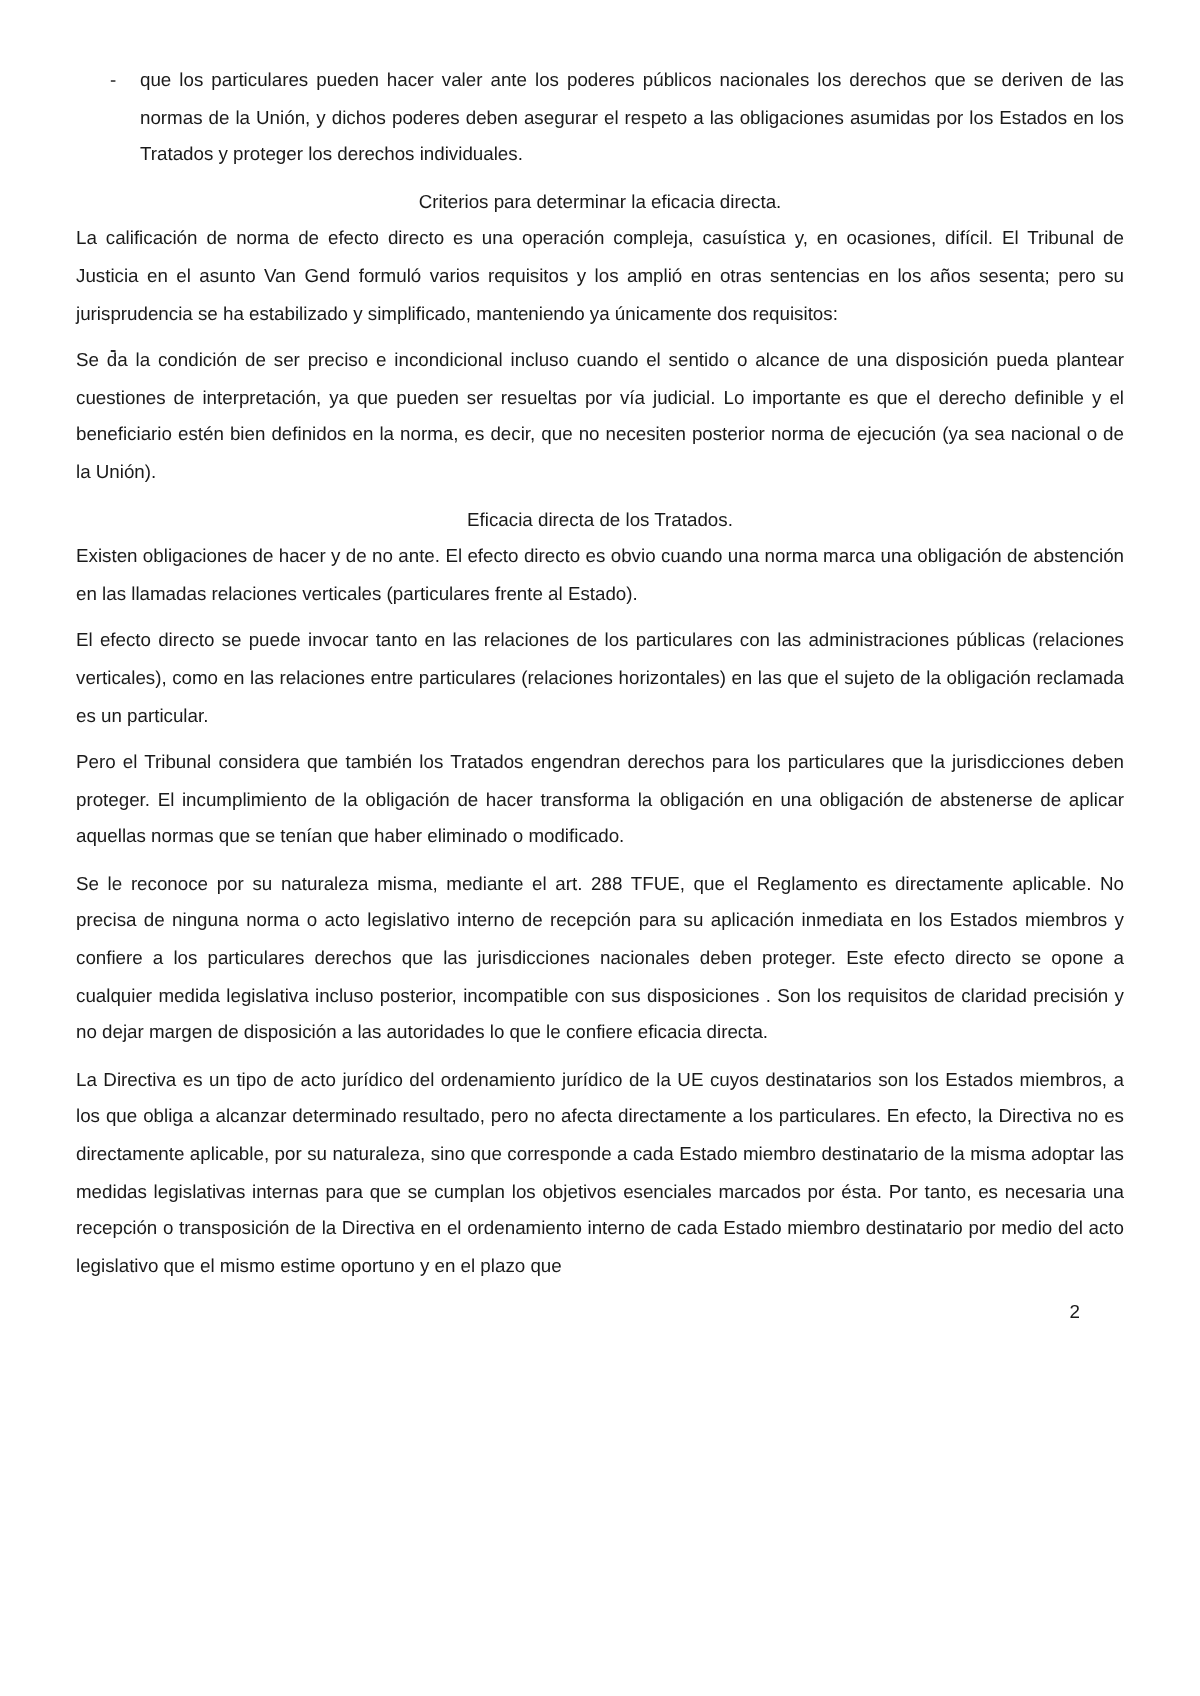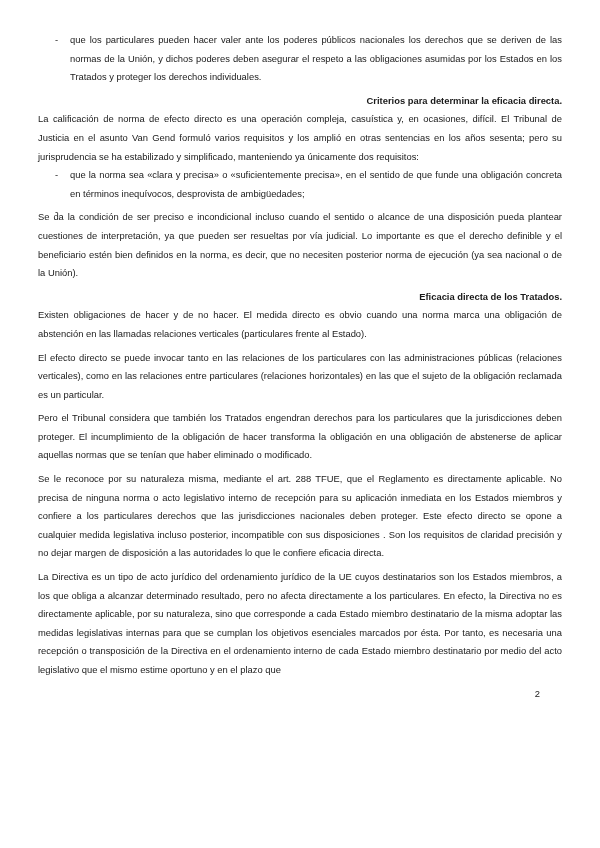--- a/index.html
+++ b/index.html
@@ -18,21 +18,21 @@
     top: 31px;
     width: 524px;
     font-size: 9.4px;
     line-height: 18.6px;
   }
   .blk {
     margin: 0 0 5px 0;
     text-align: justify;
   }
   .blk.tight { margin-bottom: 0; }
-  .heading { text-align: right; font-weight: bold; }
+  .heading { text-align: center; }
   .bullet {
     position: relative;
     padding-left: 32px;
   }
   .bullet .marker {
     position: absolute;
     left: 17px;
     top: 0;
   }
   .footer {
@@ -44,25 +44,25 @@
 </style>
 </head>
 <body>
 
 <div class="page">
   <div class="content">
     <div id="blocks">
         <div class="blk bullet"><span class="marker">-</span><span>que los particulares pueden hacer valer ante los poderes públicos nacionales los derechos que se deriven de las normas de la Unión, y dichos poderes deben asegurar el respeto a las obligaciones asumidas por los Estados en los Tratados y proteger los derechos individuales.</span></div>
         <p class="blk heading tight">Criterios para determinar la eficacia directa.</p>
         <p class="blk paragraph tight">La calificación de norma de efecto directo es una operación compleja, casuística y, en ocasiones, difícil. El Tribunal de Justicia en el asunto Van Gend formuló varios requisitos y los amplió en otras sentencias en los años sesenta; pero su jurisprudencia se ha estabilizado y simplificado, manteniendo ya únicamente dos requisitos:</p>
-        <div class="blk bullet tight"><span class="marker">-</span><span>que la norma sea «clara y precisa» o «suficientemente precisa», en el sentido de que funde una obligación concreta en términos inequívocos, desprovista de ambigüedades;</span></div>
+        <div class="blk bullet tight"><span class="marker">-</span></div>
         <div class="blk bullet"><span class="marker">-</span></div>
         <p class="blk paragraph">Se da la condición de ser preciso e incondicional incluso cuando el sentido o alcance de una disposición pueda plantear cuestiones de interpretación, ya que pueden ser resueltas por vía judicial. Lo importante es que el derecho definible y el beneficiario estén bien definidos en la norma, es decir, que no necesiten posterior norma de ejecución (ya sea nacional o de la Unión).</p>
         <p class="blk heading tight">Eficacia directa de los Tratados.</p>
-        <p class="blk paragraph">Existen obligaciones de hacer y de no hacer. El medida directo es obvio cuando una norma marca una obligación de abstención en las llamadas relaciones verticales (particulares frente al Estado).</p>
+        <p class="blk paragraph">Existen obligaciones de hacer y de no ante. El efecto directo es obvio cuando una norma marca una obligación de abstención en las llamadas relaciones verticales (particulares frente al Estado).</p>
         <p class="blk paragraph">El efecto directo se puede invocar tanto en las relaciones de los particulares con las administraciones públicas (relaciones verticales), como en las relaciones entre particulares (relaciones horizontales) en las que el sujeto de la obligación reclamada es un particular.</p>
         <p class="blk paragraph">Pero el Tribunal considera que también los Tratados engendran derechos para los particulares que la jurisdicciones deben proteger. El incumplimiento de la obligación de hacer transforma la obligación en una obligación de abstenerse de aplicar aquellas normas que se tenían que haber eliminado o modificado.</p>
         <p class="blk paragraph">Se le reconoce por su naturaleza misma, mediante el art. 288 TFUE, que el Reglamento es directamente aplicable. No precisa de ninguna norma o acto legislativo interno de recepción para su aplicación inmediata en los Estados miembros y confiere a los particulares derechos que las jurisdicciones nacionales deben proteger. Este efecto directo se opone a cualquier medida legislativa incluso posterior, incompatible con sus disposiciones . Son los requisitos de claridad precisión y no dejar margen de disposición a las autoridades lo que le confiere eficacia directa.</p>
         <p class="blk paragraph">La Directiva es un tipo de acto jurídico del ordenamiento jurídico de la UE cuyos destinatarios son los Estados miembros, a los que obliga a alcanzar determinado resultado, pero no afecta directamente a los particulares. En efecto, la Directiva no es directamente aplicable, por su naturaleza, sino que corresponde a cada Estado miembro destinatario de la misma adoptar las medidas legislativas internas para que se cumplan los objetivos esenciales marcados por ésta. Por tanto, es necesaria una recepción o transposición de la Directiva en el ordenamiento interno de cada Estado miembro destinatario por medio del acto legislativo que el mismo estime oportuno y en el plazo que</p>
       </div>
     <div class="footer">2</div>
   </div>
 </div>
 
 </body></html>

